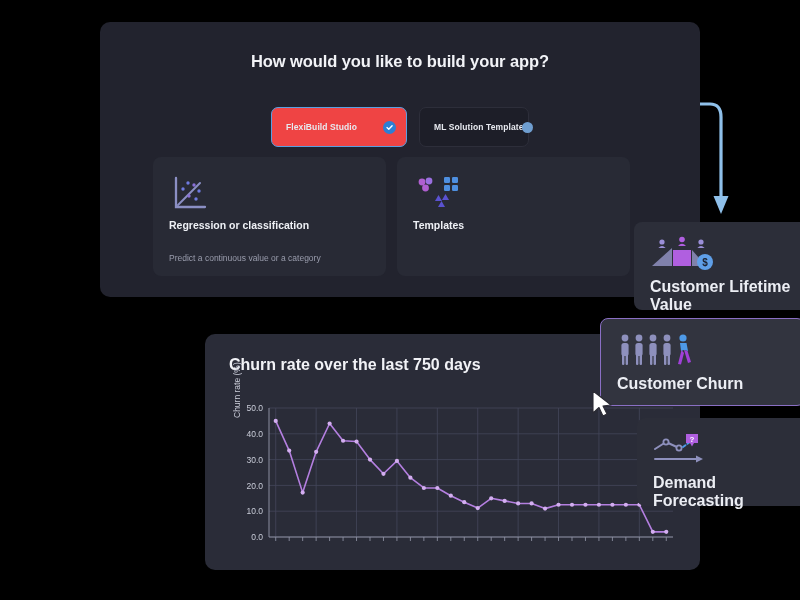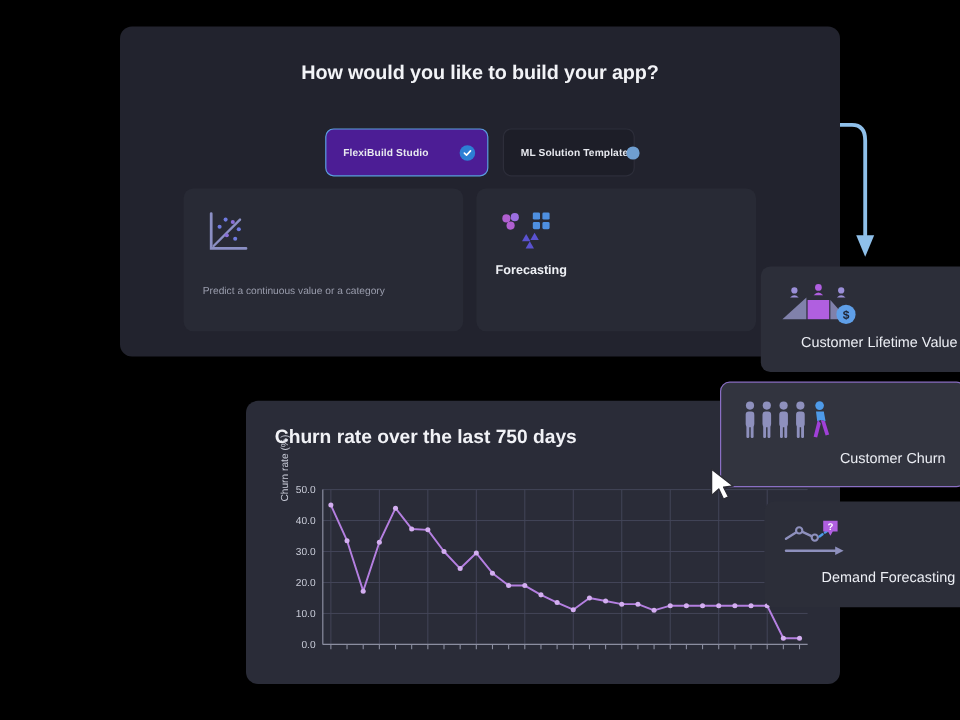--- a/index.html
+++ b/index.html
@@ -54,21 +54,21 @@
     border-radius: 7px;
     background: #1d1e28;
     display: flex;
     align-items: center;
     padding: 0 14px;
     gap: 26px;
     box-sizing: border-box;
   }
   .option-btn.selected {
     border: 1.5px solid #5a9fe0;
-    background: #4c1d95;
+    background: #ef4444;
     width: 136px;
   }
   .option-btn.plain {
     border: 1px solid #2d2e3a;
     width: 110px;
     padding-right: 10px;
   }
   .option-label {
     color: #e7e9ef;
     font-size: 8.5px;
@@ -166,23 +166,22 @@
   
   .float-card {
     position: absolute;
     background: #2c2e39;
     border-radius: 8px;
     box-sizing: border-box;
     padding: 14px 16px;
   }
   .float-card .fc-label {
     color: #eceef4;
-    font-size: 12px;
-    font-weight: normal;
-    text-align: right;
+    font-size: 16px;
+    font-weight: bold;
   }
   #card-clv {
     left: 634px; top: 222px;
     width: 180px; height: 88px;
   }
   #card-churn {
     left: 600px; top: 318px;
     width: 205px; height: 88px;
     border: 1.2px solid #8a6fc4;
     background: #32343f;
@@ -245,39 +244,40 @@
             <path d="M7 5 L7 34 L36 34" stroke="#8b8fc4" stroke-width="2.3" fill="none" stroke-linecap="round"></path>
             <path d="M9 32 L31 10" stroke="#8b8fc4" stroke-width="2" fill="none" stroke-linecap="round"></path>
             <circle cx="19" cy="10" r="1.7" fill="#6f7ae0"></circle>
             <circle cx="25" cy="12" r="1.7" fill="#8a6fd8"></circle>
             <circle cx="30" cy="18" r="1.7" fill="#6f7ae0"></circle>
             <circle cx="20" cy="23" r="1.7" fill="#8a6fd8"></circle>
             <circle cx="27" cy="26" r="1.7" fill="#6f7ae0"></circle>
             <circle cx="14" cy="16" r="1.7" fill="#6f7ae0"></circle>
           </svg>
         </div>
+        <div class="algo-name">Regression or classification</div>
         <div class="algo-desc">Predict a continuous value or a category</div>
       </div>
 
       <div class="algo-card">
         <div class="algo-icon">
           <svg width="48" height="42" viewBox="0 0 48 42">
             <circle cx="9" cy="9" r="3.4" fill="#b05fd0"></circle>
             <circle cx="16" cy="8" r="3.4" fill="#9b6fe0"></circle>
             <circle cx="12.5" cy="15" r="3.4" fill="#b05fd0"></circle>
             <rect x="31" y="4" width="6" height="6" rx="1.2" fill="#4e8fe0"></rect>
             <rect x="39" y="4" width="6" height="6" rx="1.2" fill="#4e8fe0"></rect>
             <rect x="31" y="12" width="6" height="6" rx="1.2" fill="#4e8fe0"></rect>
             <rect x="39" y="12" width="6" height="6" rx="1.2" fill="#4e8fe0"></rect>
             <path d="M22 28 L25.5 22 L29 28 Z" fill="#5a52d0"></path>
             <path d="M29 27 L32.5 21 L36 27 Z" fill="#5a52d0"></path>
             <path d="M25 34 L28.5 28 L32 34 Z" fill="#5a52d0"></path>
           </svg>
         </div>
-        <div class="algo-name">Forecasting</div>
+        <div class="algo-name">Templates</div>
       </div>
 
     </div>
   </div>
 
   <div class="chart-panel">
     <div class="chart-title">Churn rate over the last 750 days</div>
     <div class="plot-wrap">
       <svg id="plot-svg" width="448" height="155" viewBox="0 0 448 155">
           <line x1="40" y1="135" x2="444" y2="135" stroke="#44465a" stroke-width="0.8"></line>

